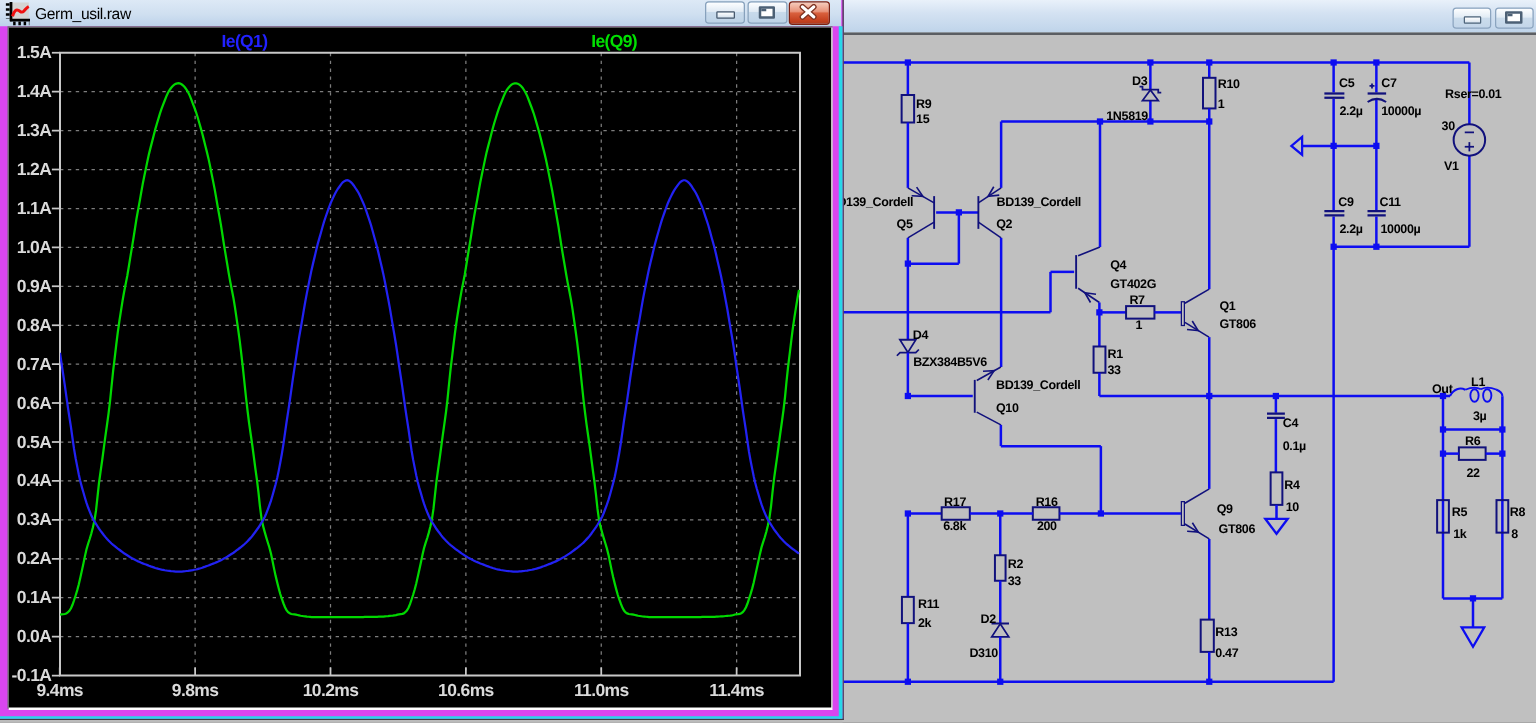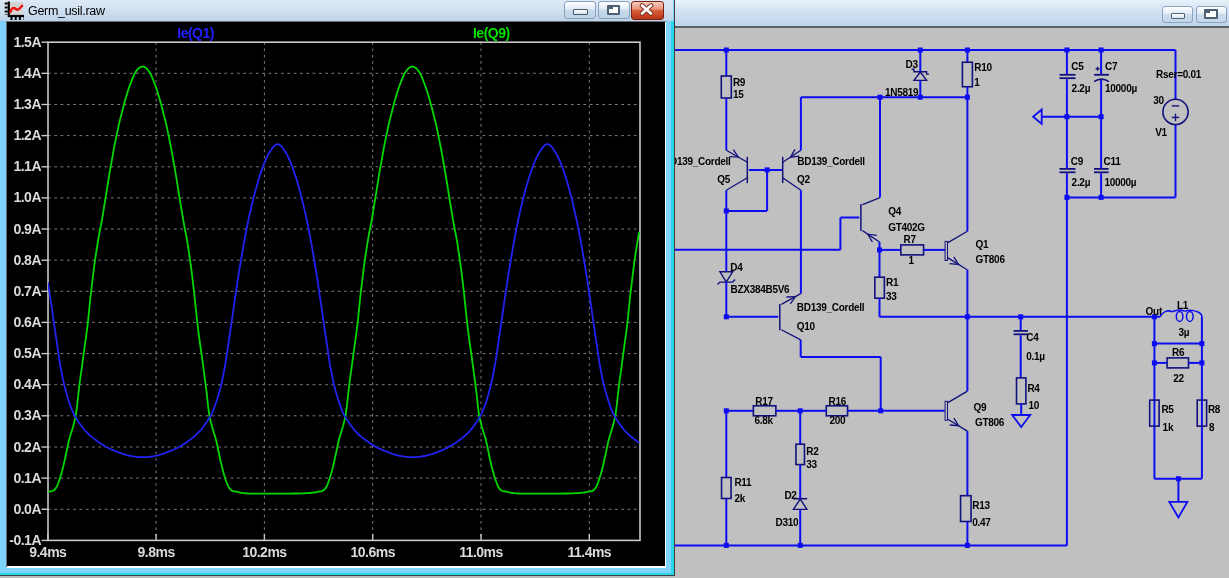--- a/index.html
+++ b/index.html
@@ -248,21 +248,21 @@
     <text x="1207.9" y="413.2" class="sl">R8</text>
     <text x="1209.0" y="430.7" class="sl">8</text>
     <line x1="1154.4" y1="478.7" x2="1201.9" y2="478.7" stroke="#0d0df0" stroke-width="2.0"></line>
     <rect x="1175.9" y="476.2" width="5" height="5" fill="#0d0df0"></rect>
     <line x1="1178.4" y1="478.7" x2="1178.4" y2="501.9" stroke="#0d0df0" stroke-width="2.0"></line>
     <path d="M1169.3,501.9 L1187.4,501.9 L1178.4,517.4 Z" fill="none" stroke="#0d0df0" stroke-width="1.8"></path>
 </svg>
 
 <div class="abs" style="left:0;top:576px;width:674px;height:2px;background:#bbbbbb;"></div>
 
-<div class="abs" style="left:0;top:0;width:674.5px;height:576px;background:#7dd3fc;border-right:1.5px solid #3a3e43;border-bottom:1.8px solid #3a3e43;box-sizing:border-box;">
+<div class="abs" style="left:0;top:0;width:674.5px;height:576px;background:#d946ef;border-right:1.5px solid #3a3e43;border-bottom:1.8px solid #3a3e43;box-sizing:border-box;">
   <div class="abs" style="left:0;top:0;width:673px;height:21px;background:linear-gradient(#dde9f6,#cfdff0 55%,#bdd2ea);"></div>
 
   <svg class="abs" style="left:4px;top:1px" width="21" height="20" viewBox="0 0 21 20">
     <rect x="5.5" y="1" width="13.5" height="13.5" fill="#d4d4d4"></rect>
     <line x1="4.8" y1="0.5" x2="4.8" y2="16" stroke="#000" stroke-width="2.2"></line>
     <line x1="12" y1="15" x2="12" y2="15" stroke="none"></line>
     <line x1="4" y1="15" x2="20" y2="15" stroke="#000" stroke-width="2.2"></line>
     <line x1="2.2" y1="1.5" x2="2.2" y2="14" stroke="#000" stroke-width="3" stroke-dasharray="2 2"></line>
     <line x1="6.5" y1="17.6" x2="19.5" y2="17.6" stroke="#000" stroke-width="3" stroke-dasharray="2 2.2"></line>
     <path d="M6,12 C7.5,7.2 9,6.2 11,7.4 C12.6,8.4 13.4,9.6 15,8 C16.4,6.6 17.4,5 19,4.2" stroke="#ee1111" stroke-width="2.4" fill="none"></path>

